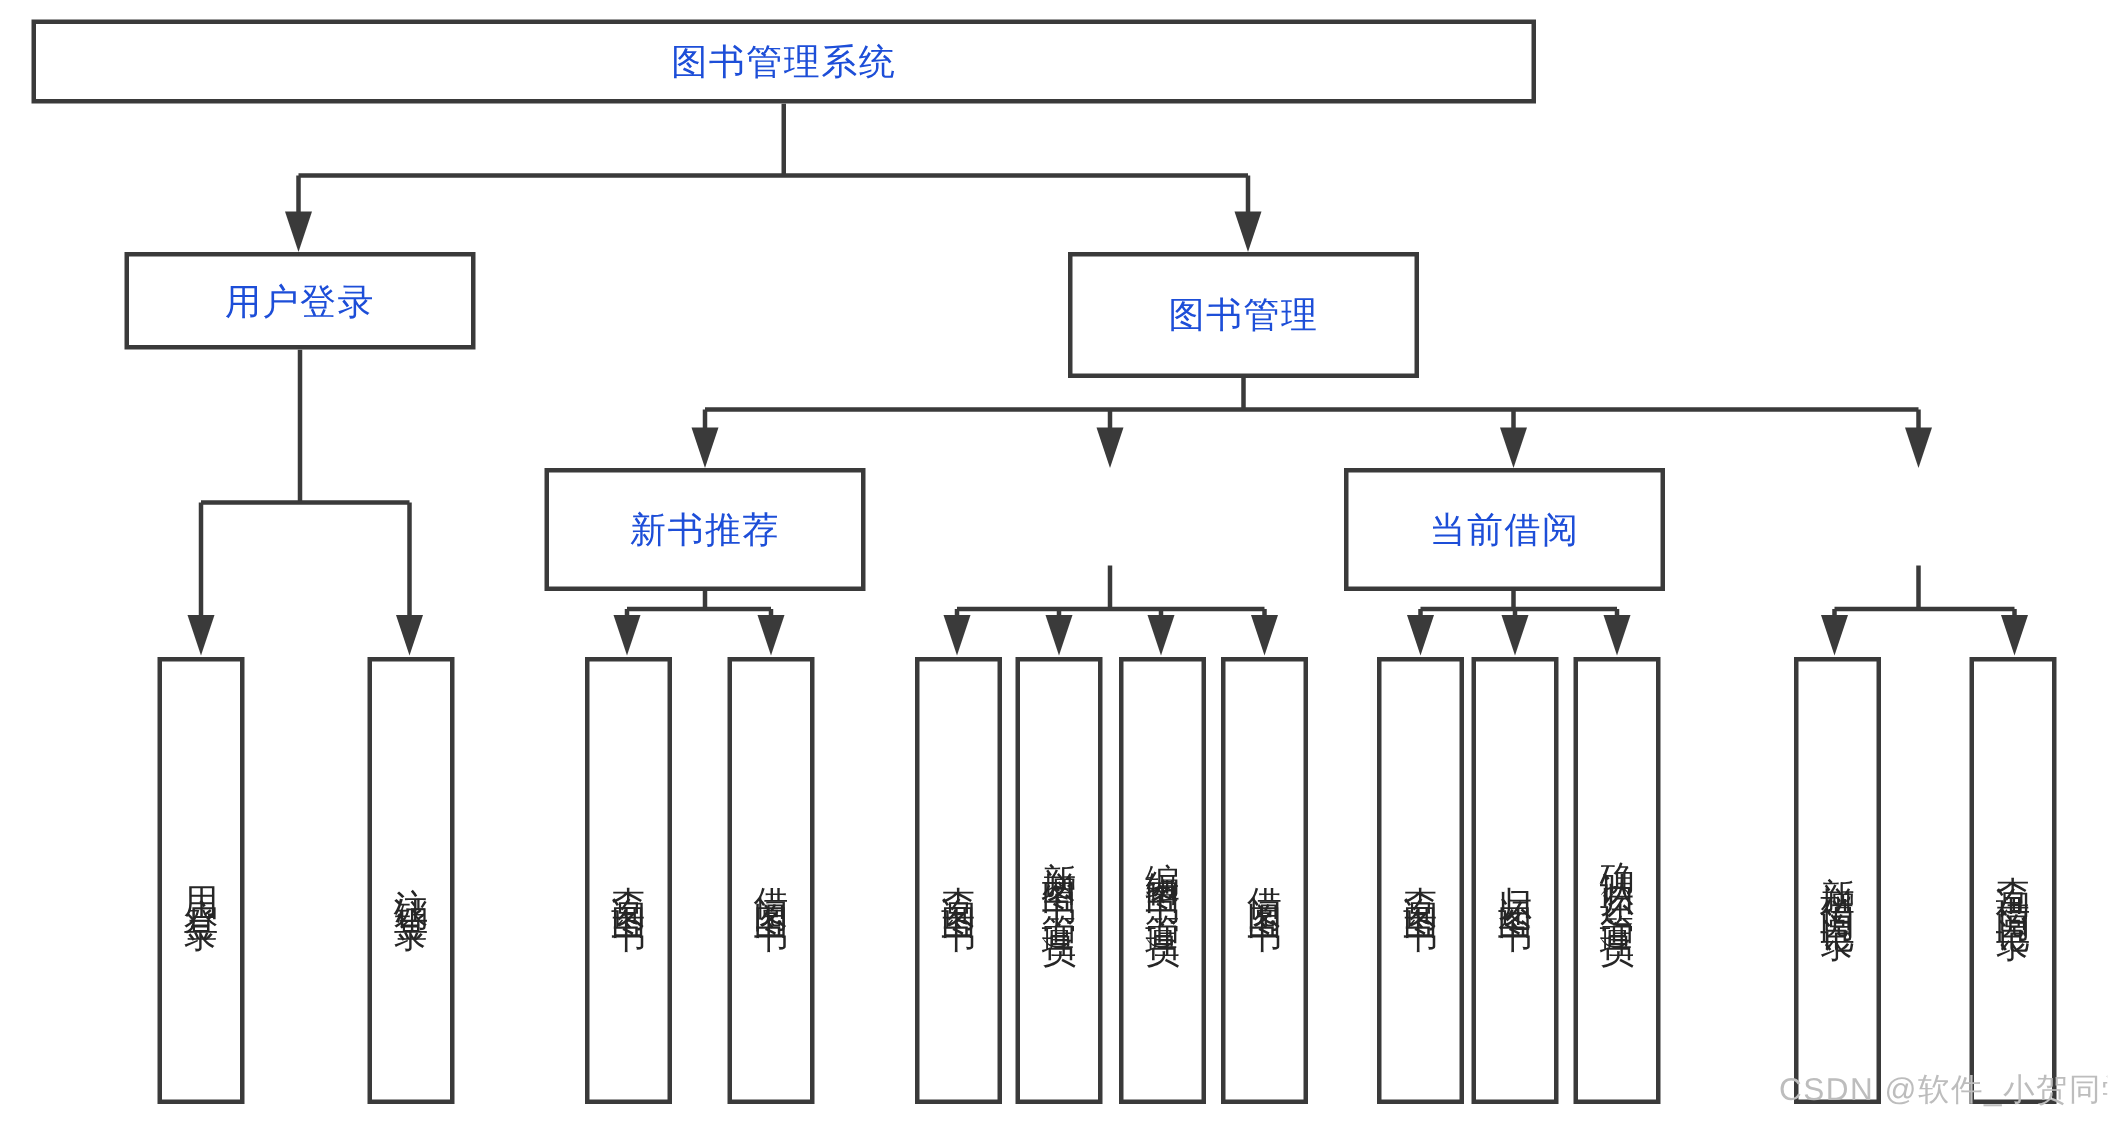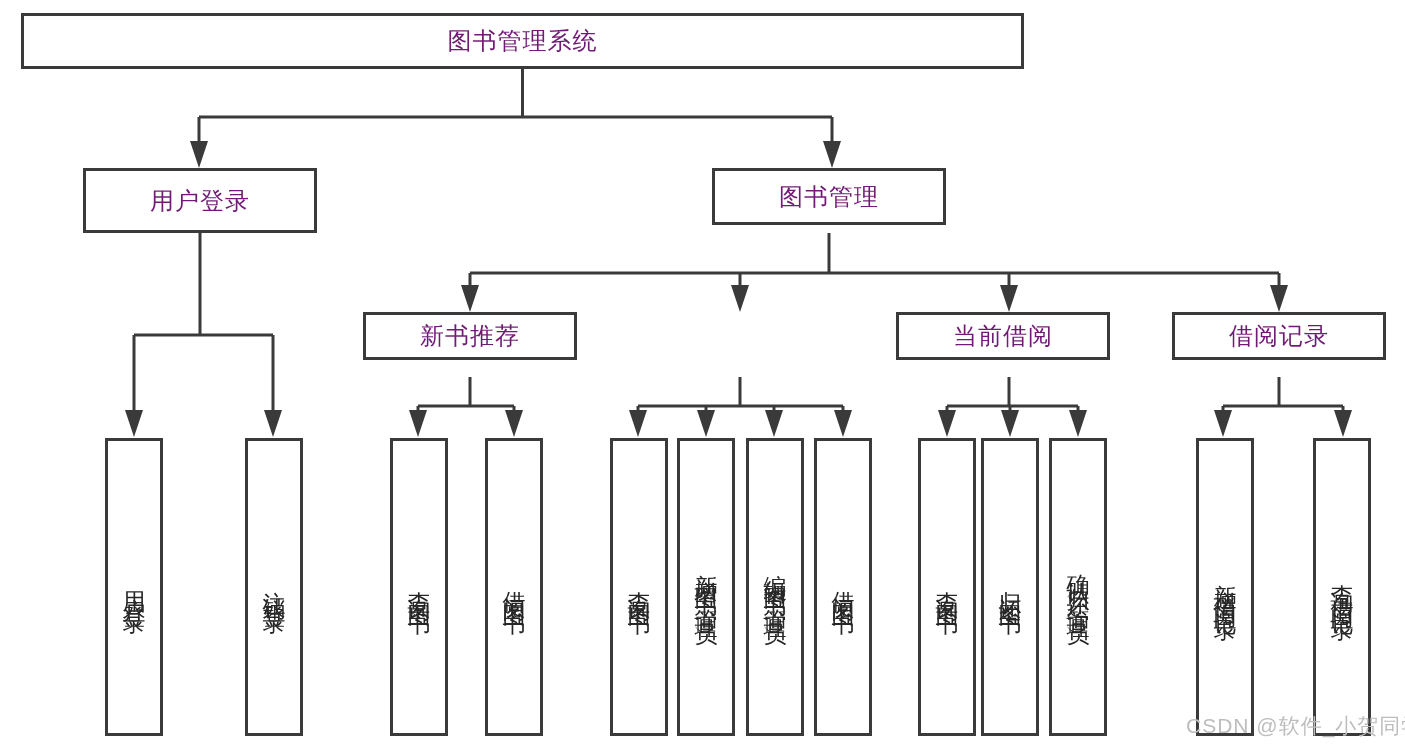--- a/index.html
+++ b/index.html
@@ -20,27 +20,27 @@
   }
   .node {
     position: absolute;
     border: 3px solid #3a3a3a;
     background: #ffffff;
     display: flex;
     align-items: center;
     justify-content: center;
     font-size: 24px;
     letter-spacing: 1px;
-    color: #701a75;
+    color: #1d4ed8;
     z-index: 2;
   }
   .node.root   { left: 21px;  top: 13px;  width: 1003px; height: 56px; }
   .node.l2a    { left: 83px;  top: 168px; width: 234px;  height: 65px; }
-  .node.l2b    { left: 712px; top: 168px; width: 234px;  height: 57px; }
-  .node.l3     { top: 312px;  width: 214px; height: 48px; }
+  .node.l2b    { left: 712px; top: 168px; width: 234px;  height: 84px; }
+  .node.l3     { top: 312px;  width: 214px; height: 82px; }
   .leaf {
     position: absolute;
     top: 438px;
     width: 58px;
     height: 298px;
     border: 3px solid #3a3a3a;
     background: #ffffff;
     display: flex;
     align-items: center;
     justify-content: center;
@@ -136,23 +136,20 @@
   <div class="node l2b">
     <span>图书管理</span>
   </div>
 
   <div class="node l3" style="left:363px">
     <span>新书推荐</span>
   </div>
   <div class="node l3" style="left:896px">
     <span>当前借阅</span>
   </div>
-  <div class="node l3" style="left:1172px">
-    <span>借阅记录</span>
-  </div>
 
   <div class="leaf" style="left:105px">
     <span class="vtext">用户登录</span>
   </div>
   <div class="leaf" style="left:245px">
     <span class="vtext">注销登录</span>
   </div>
 
   <div class="leaf" style="left:390px">
     <span class="vtext">查询图书</span>

